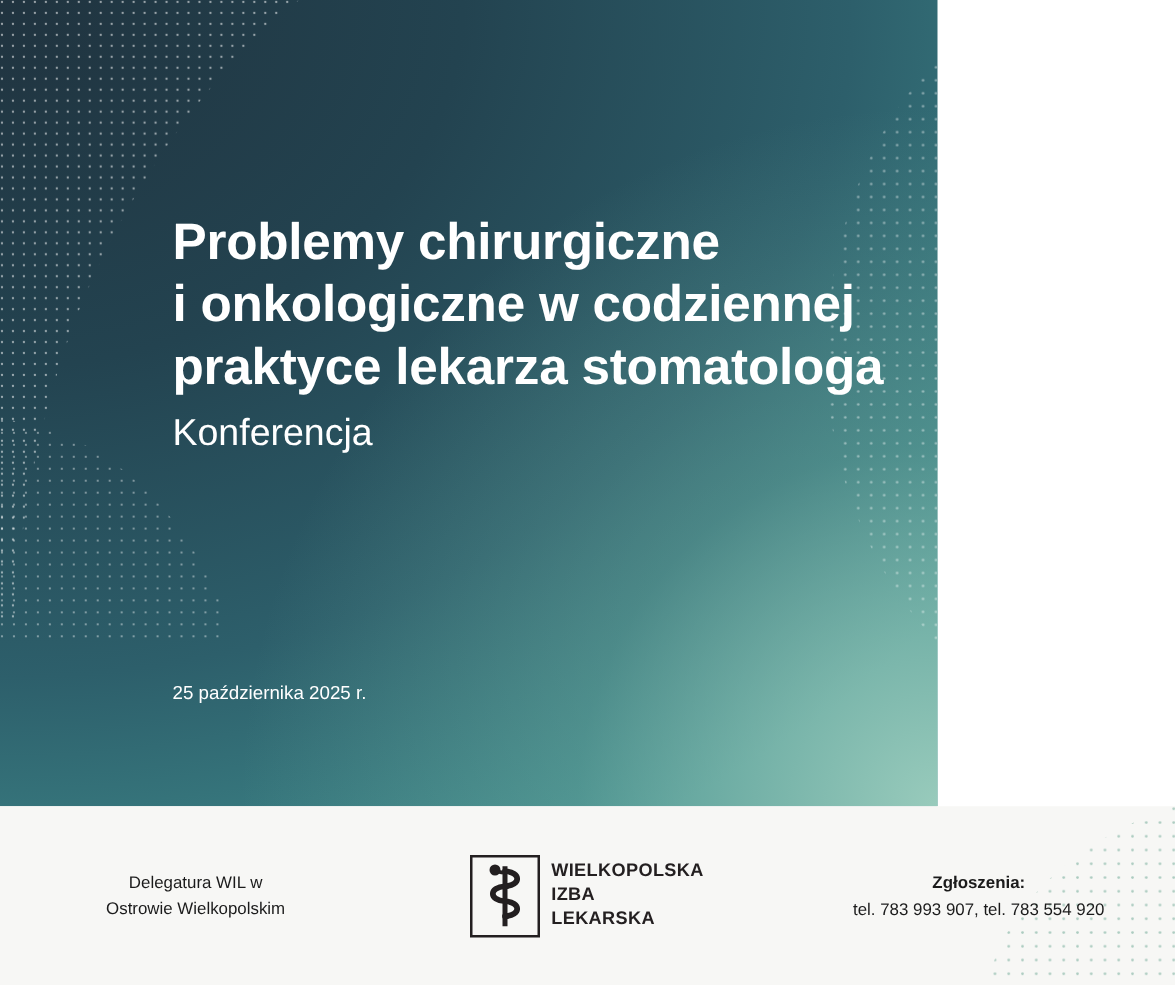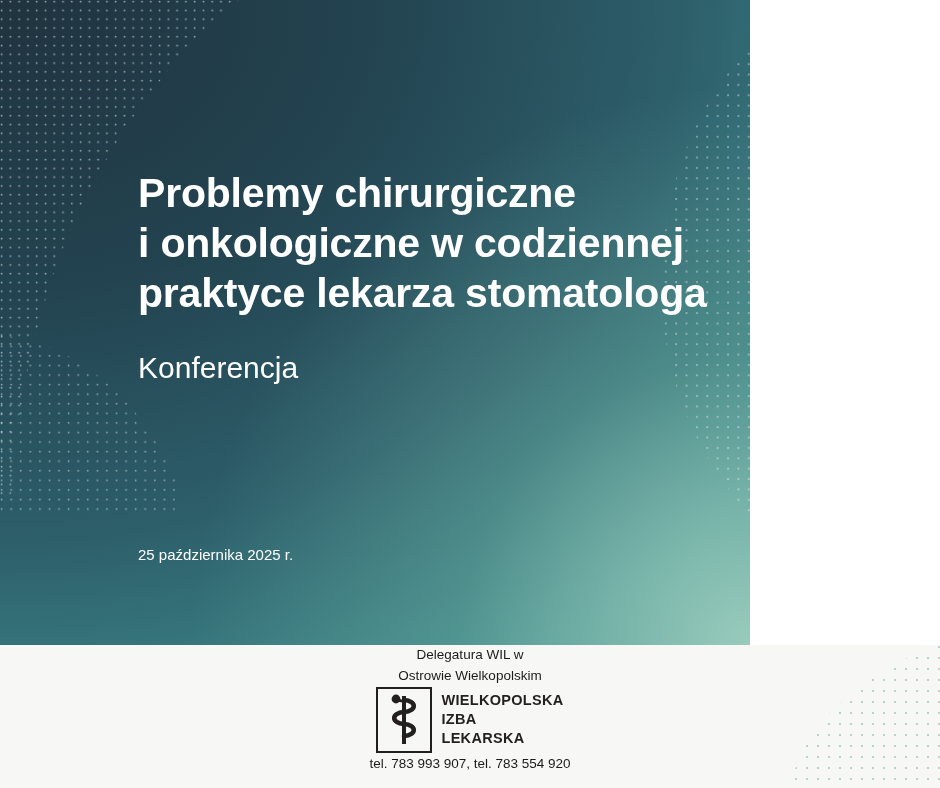--- a/index.html
+++ b/index.html
@@ -36,21 +36,21 @@
   }
   .title {
     color:#ffffff;
     font-size:41px;
     font-weight:bold;
     line-height:1.22;
     letter-spacing:-0.2px;
     white-space:pre-line;
   }
   .subtitle {
-    margin-top:32px;
+    margin-top:11px;
     color:#ffffff;
     font-size:30px;
     font-weight:normal;
     line-height:1.2;
   }
   .details {
     position:absolute;
     left:138px; top:508px;
     color:#ffffff;
     font-size:15px;
@@ -59,21 +59,20 @@
     margin-top:35px;
   }
   
   .footer {
     position:absolute;
     left:0; top:645px;
     width:940px; height:143px;
     background:#f7f7f5;
     display:flex;
     align-items:center;
-    flex-direction:column;
   }
   .footer-dots {
     position:absolute;
     right:0; top:0;
     width:190px; height:143px;
     pointer-events:none;
   }
   .footer-col {
     position:relative;
     z-index:2;
@@ -206,17 +205,18 @@
             <path d="M20 9 C16 9 13 8 11.5 6.5" fill="none" stroke="#231f20" stroke-width="3"></path>
           </svg>
         </div>
         <div class="logo-text">WIELKOPOLSKA
 IZBA
 LEKARSKA</div>
       </div>
     </div>
 
     <div class="footer-col col-right">
+      <div class="lead">Zgłoszenia:</div>
       <div>tel. 783 993 907, tel. 783 554 920</div>
     </div>
   </div>
 
 </div>
 
 </body></html>

